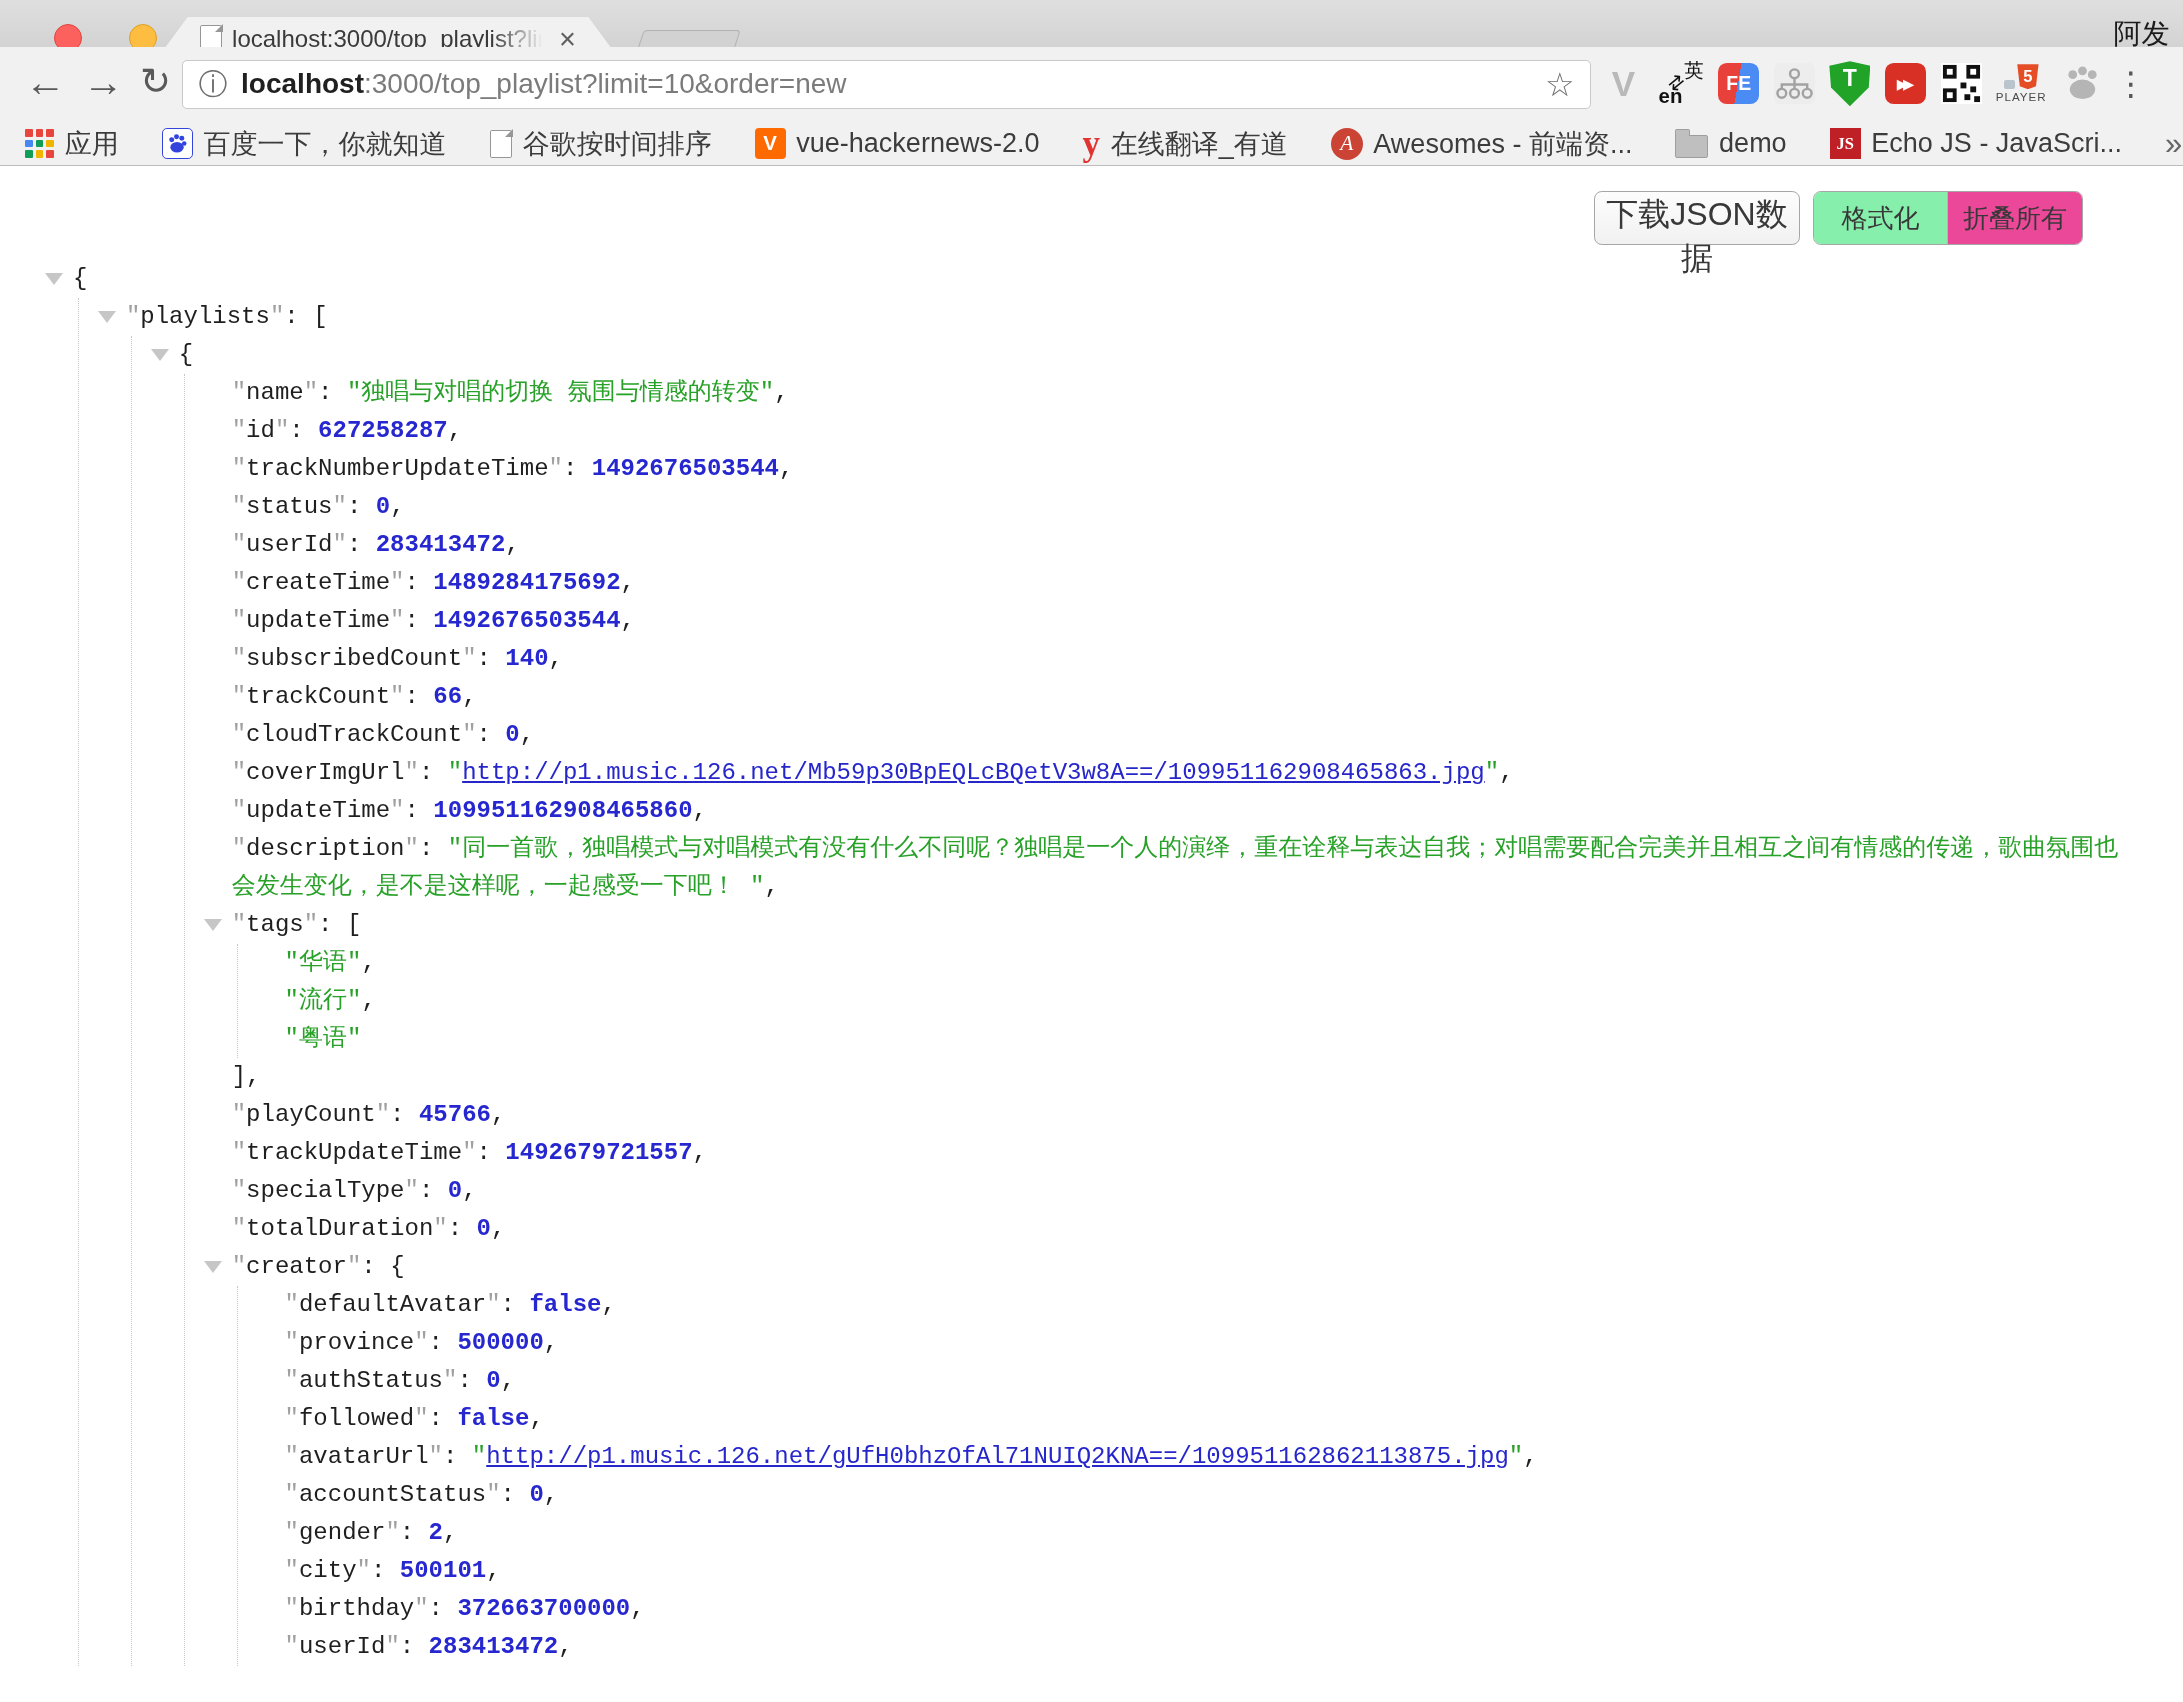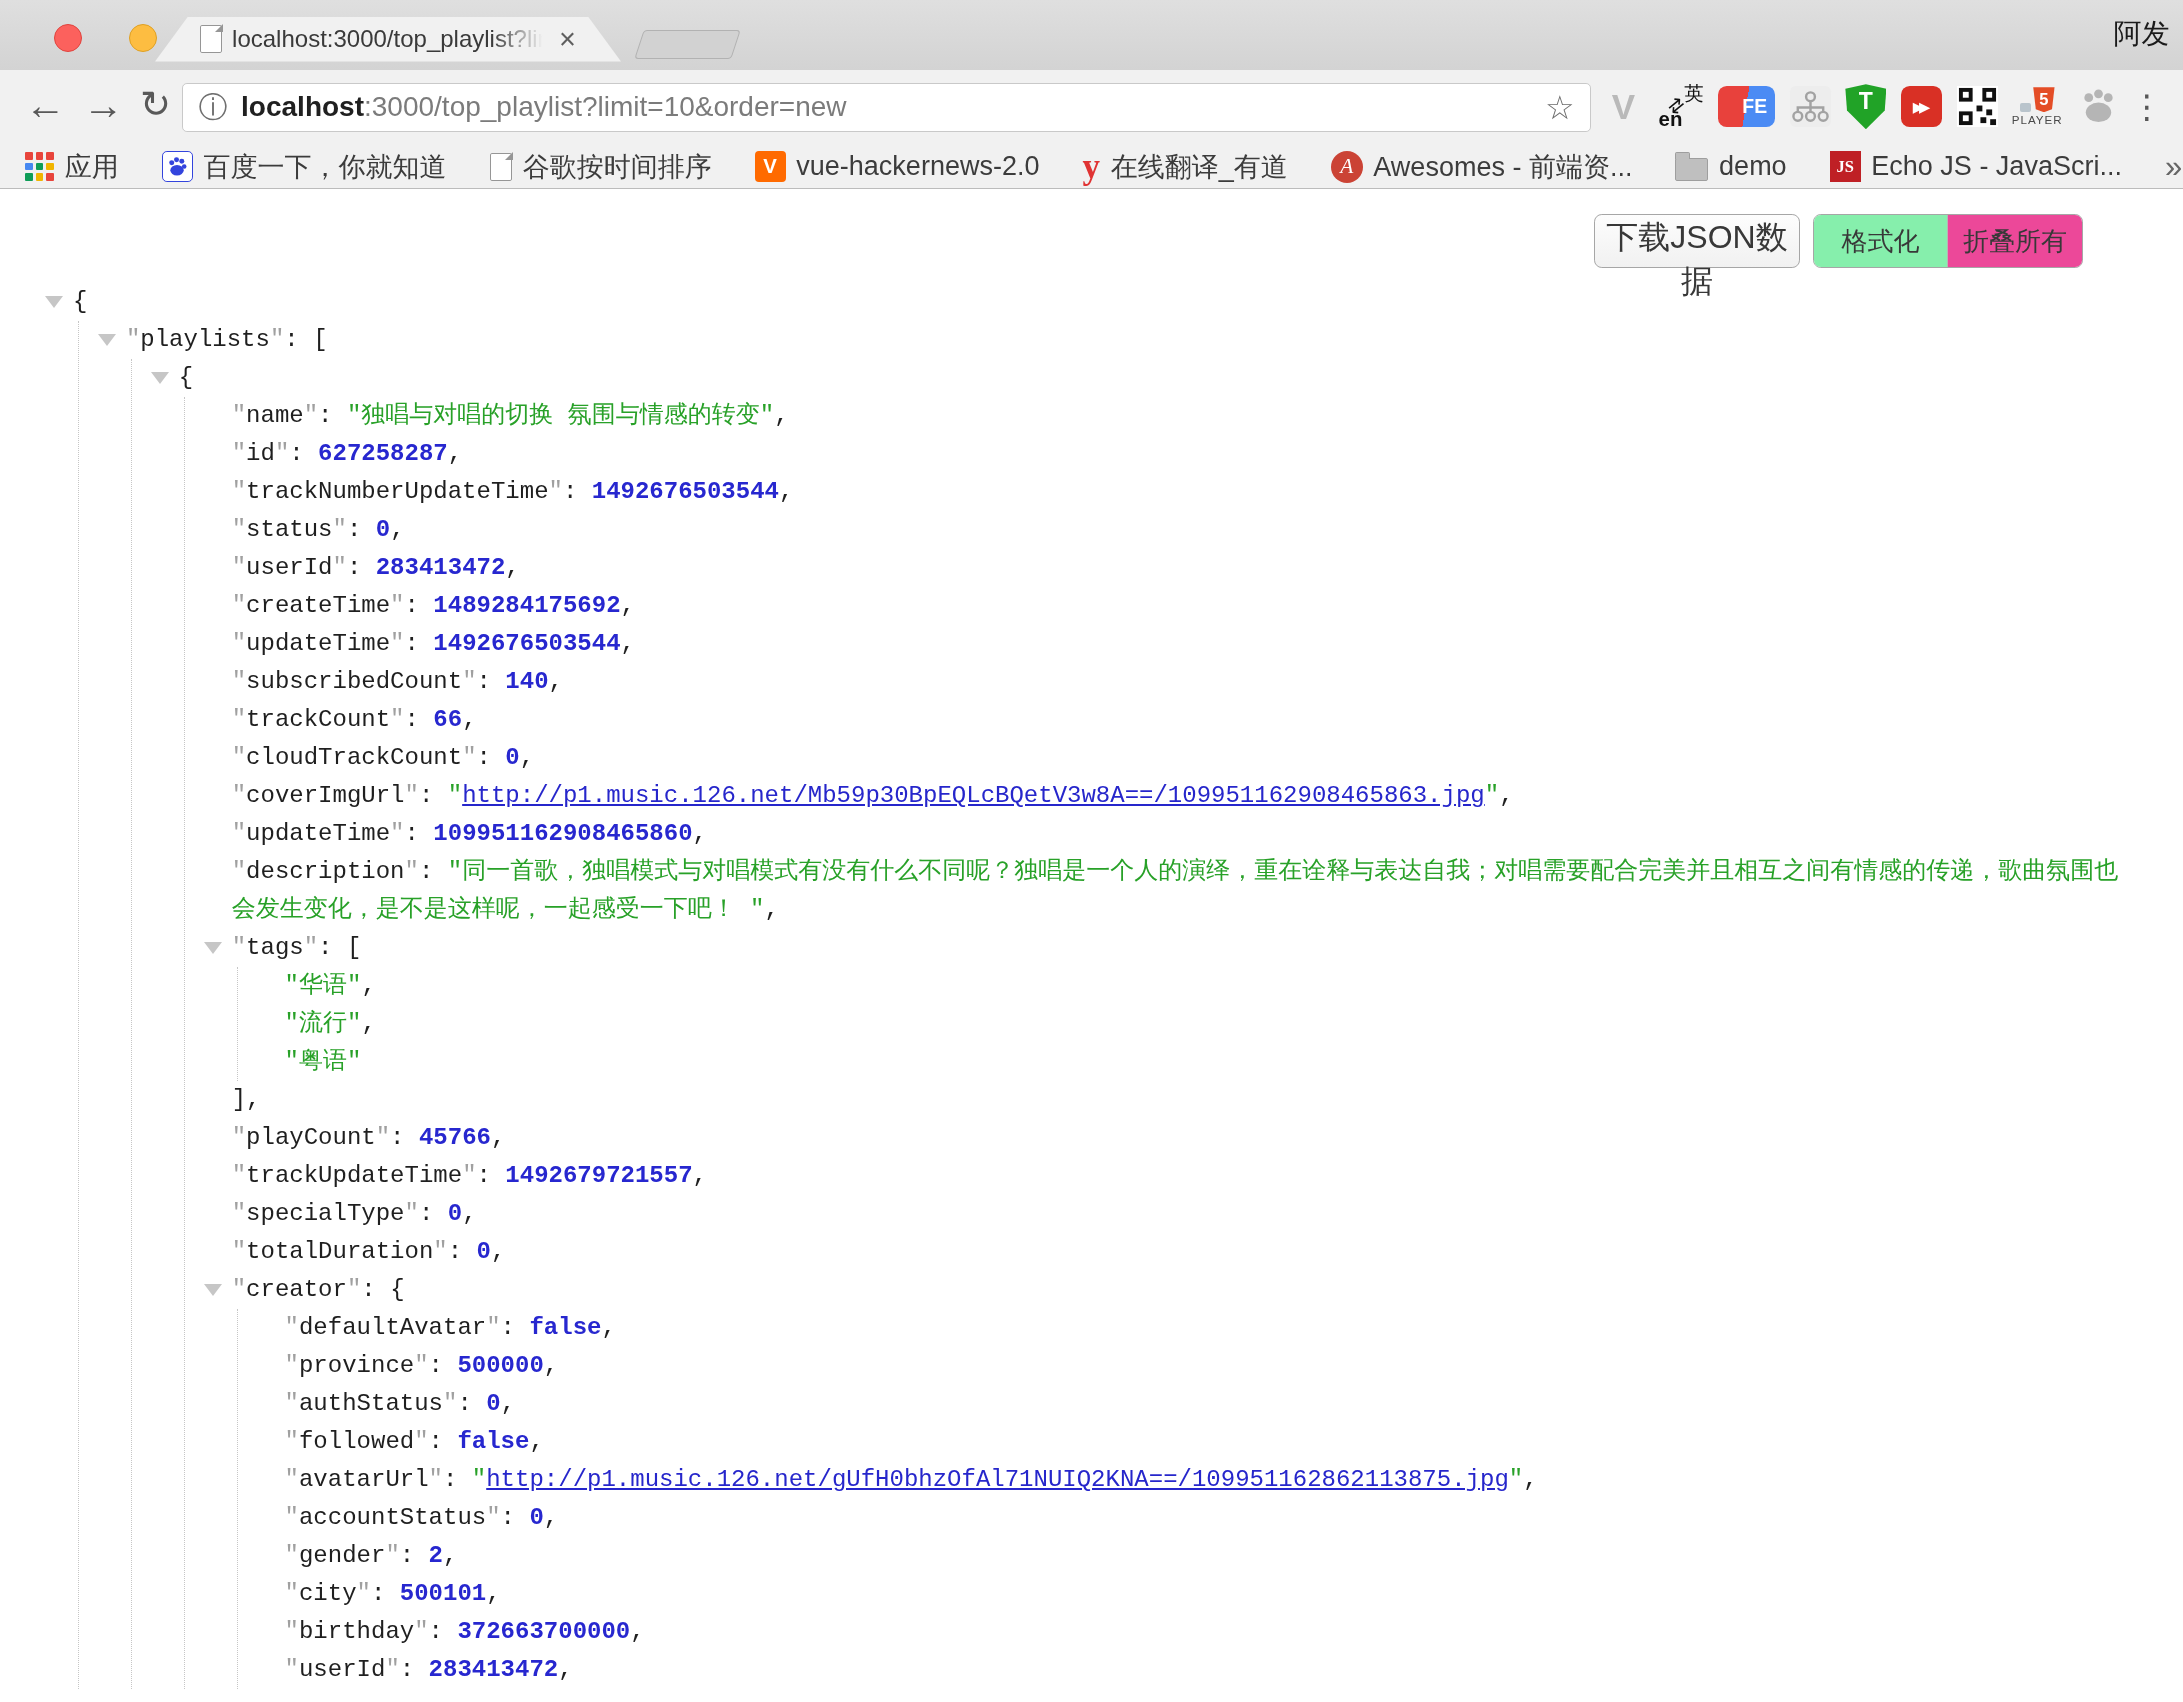--- a/index.html
+++ b/index.html
@@ -1,19 +1,19 @@
 <!DOCTYPE html>
 <html><head>
 <meta charset="utf-8">
 <style>
   html,body{margin:0;padding:0;}
   body{width:2183px;height:1702px;overflow:hidden;background:#fff;font-family:"Liberation Sans",sans-serif;position:relative;}
 
   
-  .tabstrip{position:relative;height:70px;background:linear-gradient(#dfdfdf,#d3d3d3);}
+  .tabstrip{position:relative;height:47px;background:linear-gradient(#dfdfdf,#d3d3d3);}
   .tl{position:absolute;top:24px;width:28px;height:28px;border-radius:50%;box-sizing:border-box;}
   .tl-red{left:54px;background:#fc615d;border:1px solid #e0443e;}
   .tl-yellow{left:129px;background:#fdbd41;border:1px solid #dfa023;}
   .tl-green{left:204px;background:#33c748;border:1px solid #24a432;}
   .tab{position:absolute;left:155px;top:16.5px;width:466px;height:45px;background:#f1f1f1;
        clip-path:polygon(0 100%,33px 0,calc(100% - 33px) 0,100% 100%);display:flex;align-items:center;padding:0 45px;box-sizing:border-box;}
   .tab-title{font-size:24px;color:#3a3a3a;white-space:nowrap;overflow:hidden;flex:1;margin:0 9.7px;
              -webkit-mask-image:linear-gradient(90deg,#000 82%,transparent 98%);mask-image:linear-gradient(90deg,#000 82%,transparent 98%);}
   .tab-close{font-size:29px;color:#5f5f5f;line-height:1;cursor:pointer;}
   .newtab{position:absolute;left:639px;top:30px;width:97px;height:29px;background:#d2d2d2;border:1.9px solid #b2b2b2;border-radius:3.9px;transform:skewX(-18deg);box-sizing:border-box;}
@@ -33,21 +33,21 @@
   .url .host{color:#202020;text-align:right;} .url .rest{color:#7b7b7b;}
   .star{font-size:33px;color:#6d6d6d;line-height:1;cursor:pointer;}
 
   .exts{position:absolute;left:1603px;top:6.8px;height:60px;display:flex;align-items:center;gap:14.6px;}
   .ex{flex:none;display:flex;align-items:center;justify-content:center;cursor:pointer;}
   .ex-vue{font-size:35px;font-weight:bold;color:#b9b9b9;width:41px;}
   .ex-translate{position:relative;width:45px;height:45px;}
   .ex-translate .ying{position:absolute;right:0;top:-3.9px;font-size:19.4px;color:#111;}
   .ex-translate .en{position:absolute;left:0;bottom:-1.9px;font-size:20.4px;color:#111;font-weight:bold;}
   .ex-translate .arr{position:absolute;left:9.7px;top:9.7px;font-size:19.4px;color:#111;transform:rotate(-40deg);}
-  .ex-fe{width:41px;height:41px;border-radius:8.7px;background:linear-gradient(100deg,#e8413c 49%,#4b8bf4 49%);color:#fff;font-weight:bold;font-size:19.4px;padding-left:16px;}
+  .ex-fe{width:41px;height:41px;border-radius:8.7px;background:linear-gradient(100deg,#e8413c 49%,#4b8bf4 49%);color:#fff;font-weight:bold;font-size:19.4px;}
   .ex-sitemap{width:41px;height:41px;background:#ededed;border-radius:5.8px;}
   .ex-shield{width:41px;height:45px;background:#21a327;clip-path:polygon(50% 0,100% 10%,96% 58%,50% 100%,4% 58%,0 10%);color:#fff;font-weight:bold;font-size:23px;align-items:flex-start;padding-top:3.9px;box-sizing:border-box;}
   .ex-ff{width:41px;height:41px;background:#d93025;border-radius:8.7px;color:#fff;font-size:14.6px;letter-spacing:-4.9px;padding-right:4.9px;box-sizing:border-box;}
   .ex-qr svg{display:block;}
   .ex-h5{flex-direction:column;width:50px;gap:1px;}
   .ex-h5 .h5row{display:flex;align-items:flex-end;gap:1.9px;}
   .ex-h5 .h5grey{width:11.6px;height:9.7px;background:#b9c4cc;border-radius:1.9px;}
   .ex-h5 .h5shield{width:21.3px;height:25px;background:#e44d26;clip-path:polygon(0 0,100% 0,88% 88%,50% 100%,12% 88%);color:#fff;font-weight:bold;font-size:16.5px;display:flex;align-items:center;justify-content:center;}
   .ex-h5 .h5label{font-size:11.6px;color:#4a4a4a;letter-spacing:1px;}
   .ex-paw svg{display:block;}

